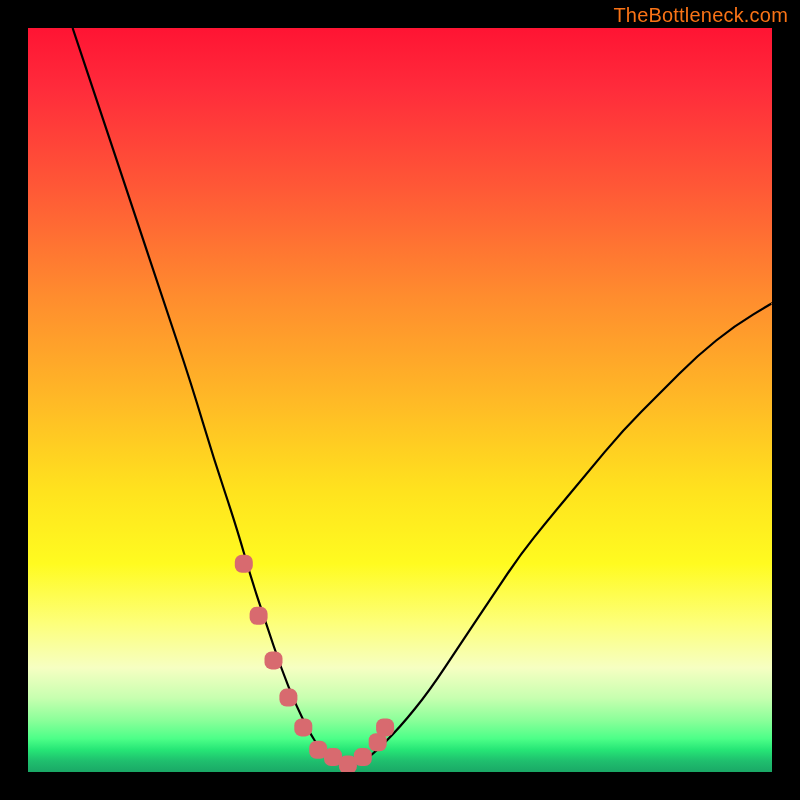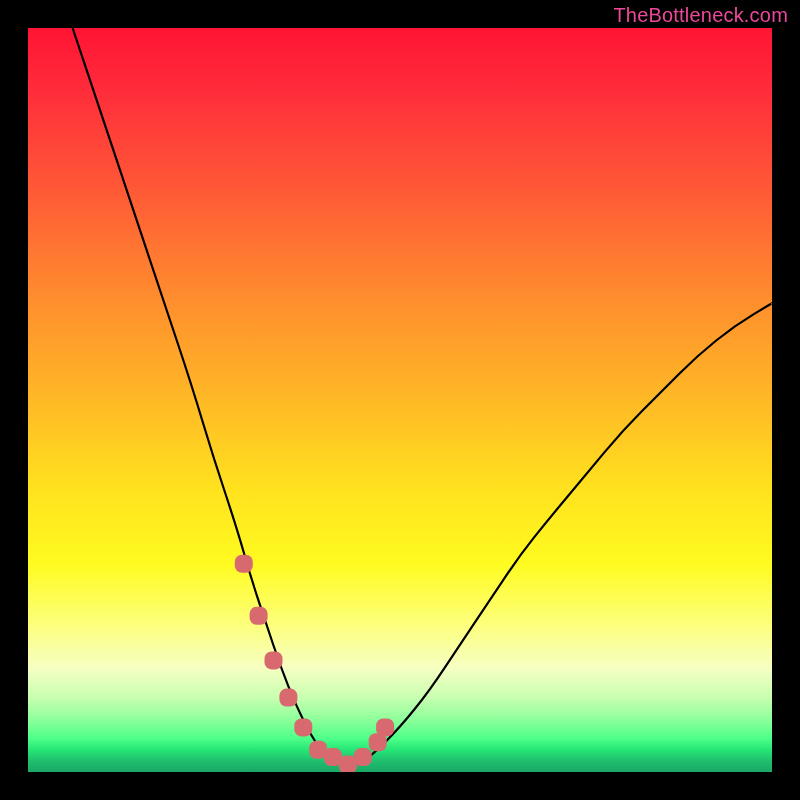--- a/index.html
+++ b/index.html
@@ -49,21 +49,21 @@
       #4dff88 95.5%,
       #26e676 97%,
       #1fbf6e 98.5%,
       #1aa866 100%
     );
   }
   .watermark {
     position: absolute;
     top: 4px;
     right: 12px;
-    color: #ec4899;
+    color: #f97316;
     font-size: 20px;
     letter-spacing: 0.2px;
     font-weight: 500;
   }
   svg.curve {
     position: absolute;
     top: 0;
     left: 0;
     width: 100%;
     height: 100%;

